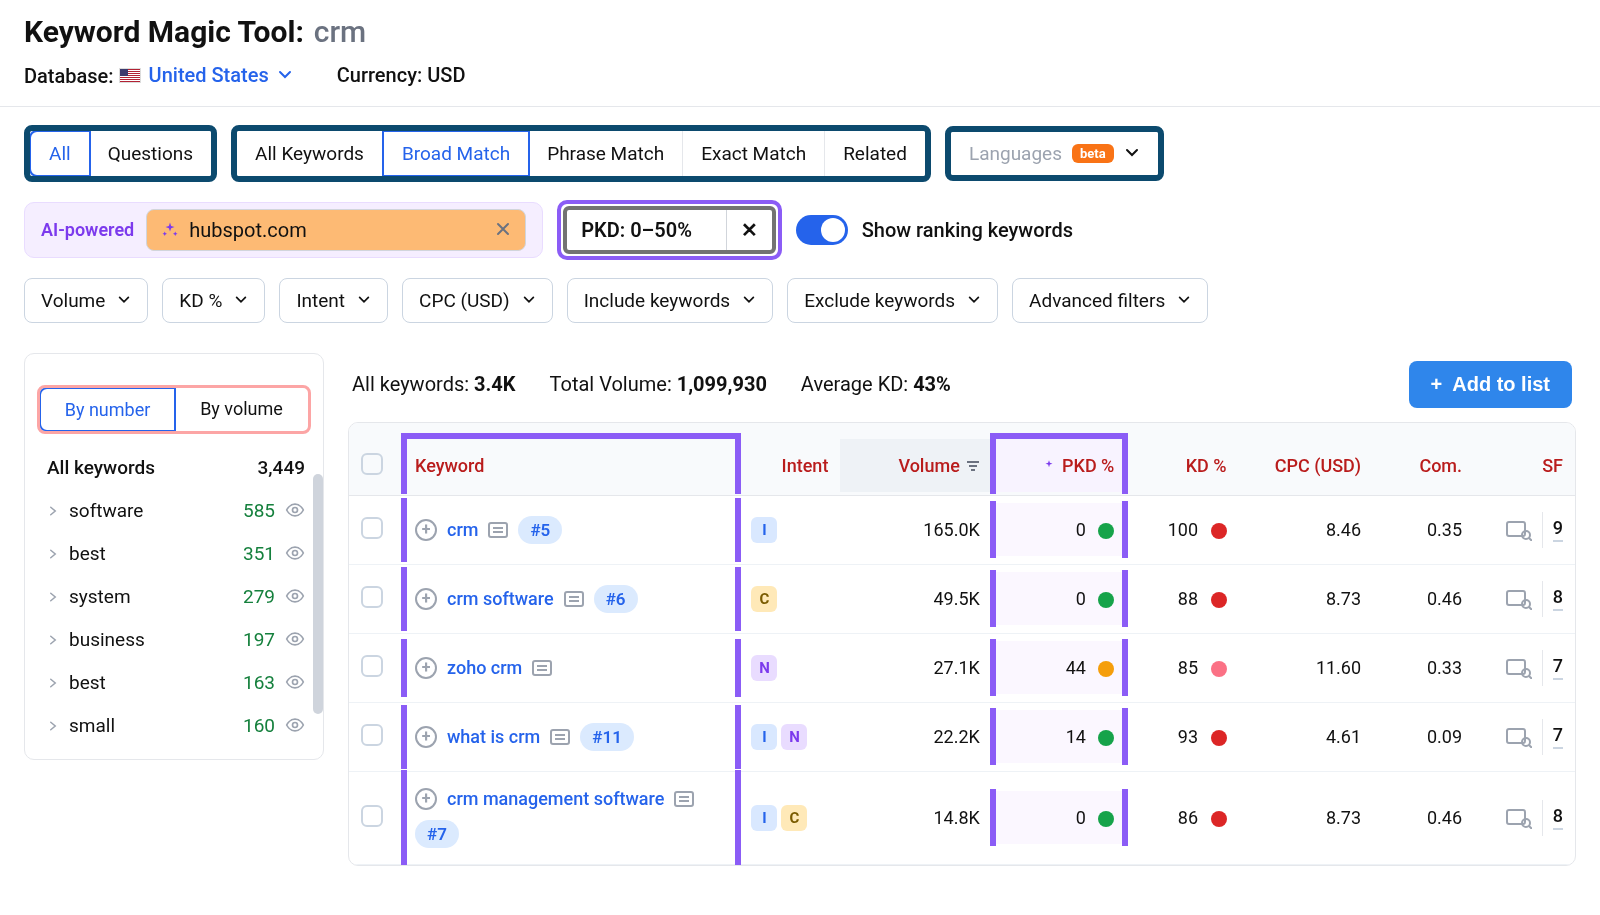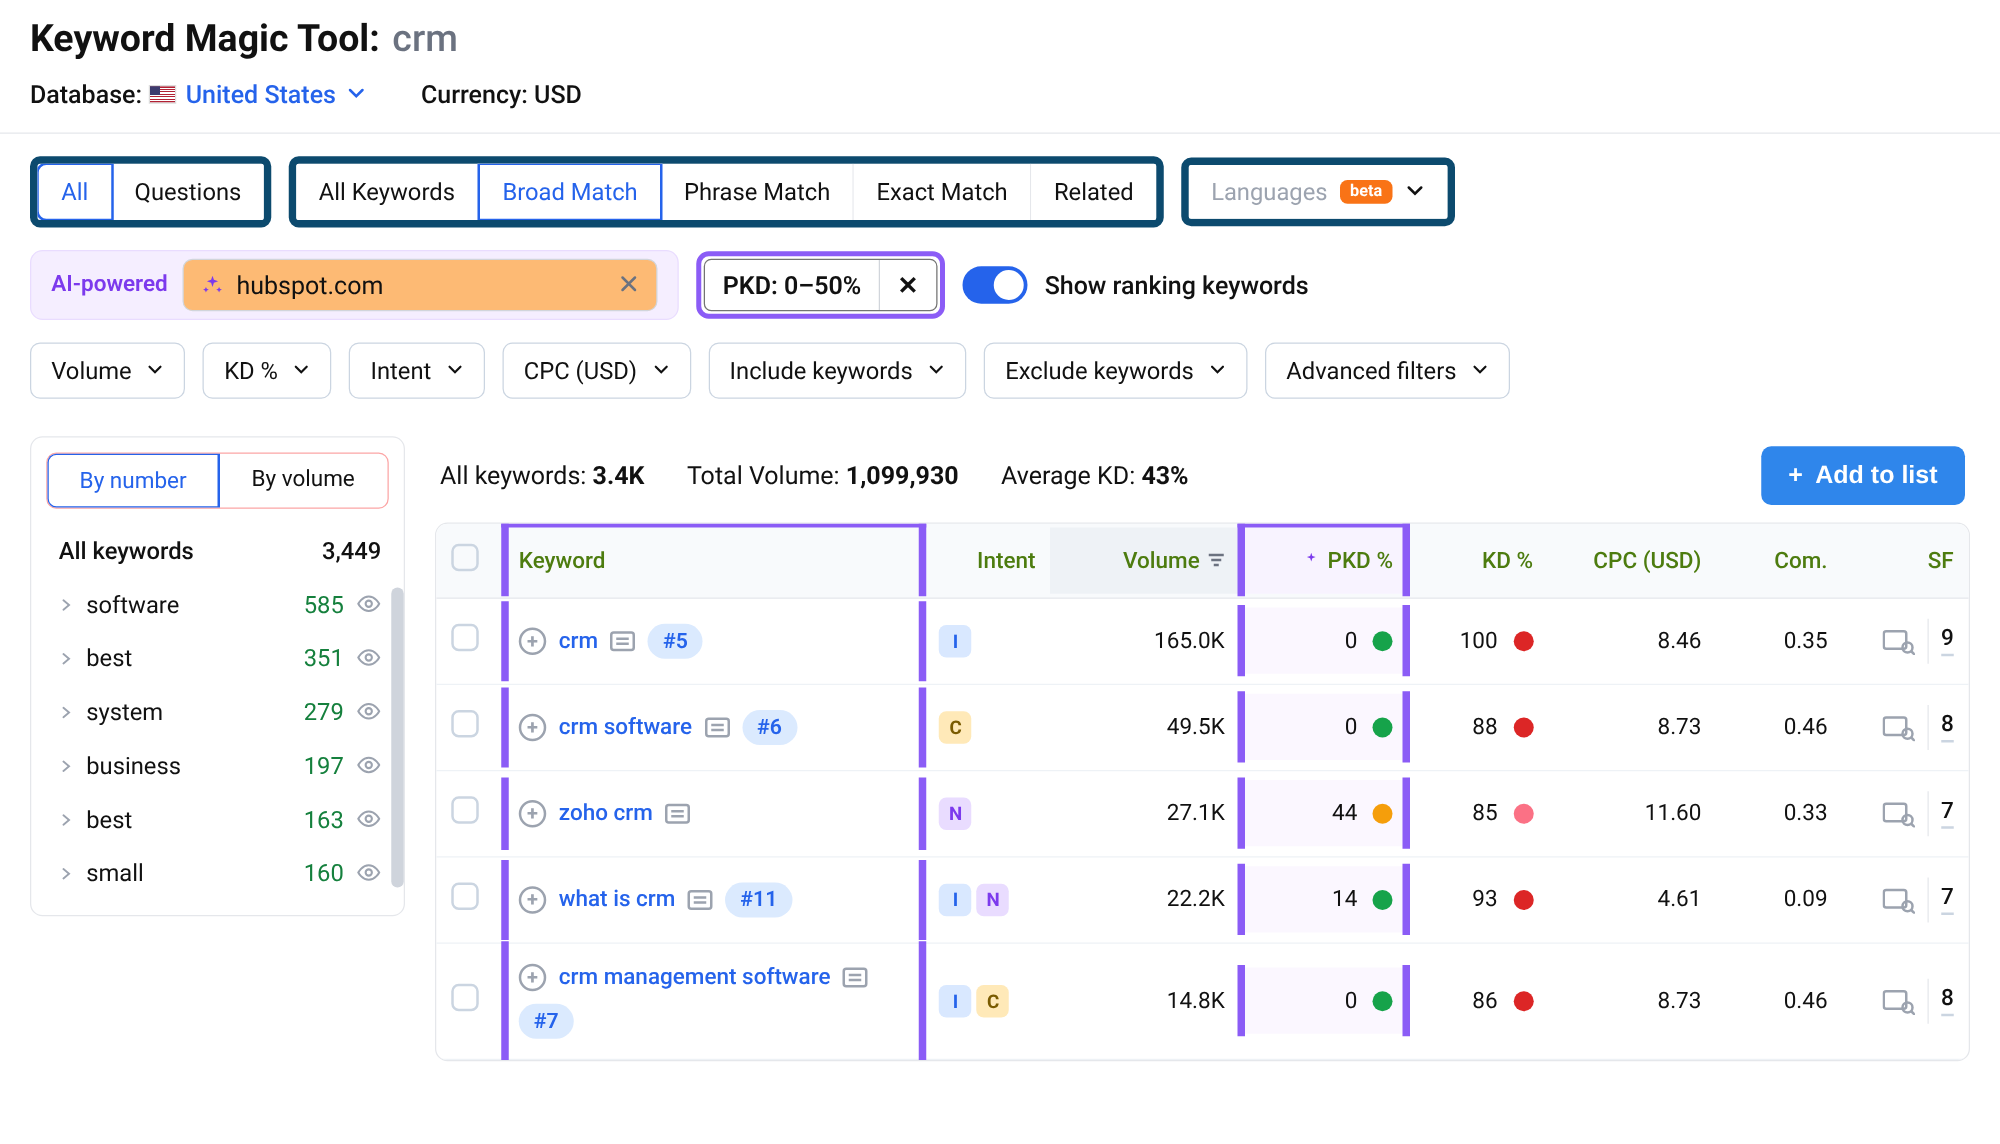--- a/index.html
+++ b/index.html
@@ -31,36 +31,36 @@
   .seg.lang { gap: 10px; }
   .seg.lang .chev { color: #111; }
 
   
   .ai-chip { display: inline-flex; align-items: center; background: #f5eeff; border: 1px solid #e9dcff; border-radius: 10px; padding: 6px 16px 6px 16px; gap: 12px; }
   .ai-label { color: #7c3aed; font-weight: 600; font-size: 18px; }
   .ai-input { display: flex; align-items: center; gap: 10px; background: #fdba74; border: 1px solid #d1d5db; border-radius: 8px; padding: 8px 14px; min-width: 380px; font-size: 20px; color: #111; }
   .ai-input .sparkle { color: #7c3aed; }
   .ai-input .close { margin-left: auto; color: #6b7280; cursor: pointer; }
   .pkd-chip-wrap { display: inline-flex; border: 4px solid #8b5cf6; border-radius: 10px; padding: 2px; }
-  .pkd-chip { display: inline-flex; align-items: flex-end; gap: 0; background: #fff; border: 1px solid #737373; border-radius: 6px; overflow: hidden; }
+  .pkd-chip { display: inline-flex; align-items: flex-end; gap: 20px; background: #fff; border: 4px solid #737373; border-radius: 6px; overflow: hidden; }
   .pkd-chip .pkd-text { padding: 8px 14px; font-size: 20px; font-weight: 600; }
   .pkd-chip .pkd-close { border-left: 1px solid #d1d5db; padding: 8px 14px; cursor: pointer; font-size: 20px; font-weight: 700; }
   .toggle { width: 52px; height: 30px; background: #2563eb; border-radius: 999px; position: relative; cursor: pointer; }
   .toggle::after { content: ""; position: absolute; top: 3px; right: 3px; width: 24px; height: 24px; background: #fff; border-radius: 50%; }
   .toggle-label { font-size: 20px; font-weight: 500; }
 
   
   .dd { display: inline-flex; align-items: center; gap: 12px; background: #fff; border: 1px solid #cbd5e1; border-radius: 8px; padding: 10px 16px; font-size: 19px; cursor: pointer; }
 
   
   .content { display: flex; gap: 24px; padding: 12px 24px; align-items: flex-start; }
 
   
   .sidebar { width: 300px; border: 1px solid #e5e7eb; border-radius: 10px; padding: 12px; position: relative; }
-  .side-tabs { display: flex; border: 1px solid #fca5a5; border-radius: 8px; overflow: hidden; margin-bottom: 12px; }
+  .side-tabs { display: flex; border: 3px solid #fca5a5; border-radius: 8px; overflow: hidden; margin-bottom: 12px; margin-top: 19px; }
   .side-tab { flex: 1; text-align: center; padding: 10px 8px; font-size: 18px; cursor: pointer; }
   .side-tab.active { border: 2px solid #2563eb; color: #2563eb; border-radius: 8px 0 0 8px; margin: -1px; }
   .side-row { display: flex; align-items: center; justify-content: space-between; padding: 10px 6px 10px 10px; font-size: 19px; color: #111; cursor: pointer; }
   .side-row .left { display: flex; align-items: center; gap: 10px; }
   .side-row.head { font-weight: 500; color: #111; }
   .side-row .count { display: flex; align-items: center; gap: 10px; color: #15803d; }
   .eye { color: #9ca3af; }
   .sidechevron { color: #9ca3af; }
   .side-scroll { position: absolute; right: 0; top: 120px; width: 10px; height: 240px; background: #cfd4dc; border-radius: 8px; }
 
@@ -68,21 +68,21 @@
   .main { flex: 1; min-width: 0; }
   .summary-row { display: flex; align-items: center; gap: 34px; font-size: 20px; margin: 8px 4px 14px; }
   .summary-row b { font-weight: 700; }
   .addlist { margin-left: auto; background: #2f86eb; color: #fff; border: none; border-radius: 8px; padding: 12px 22px; font-size: 20px; font-weight: 600; display: inline-flex; align-items: center; gap: 10px; cursor: pointer; }
 
   
   .tbl { width: 100%; border: 1px solid #e5e7eb; border-radius: 10px; overflow: hidden; }
   .thead, .trow { display: grid; grid-template-columns: 54px 3.0fr 0.9fr 1.35fr 1.2fr 1.0fr 1.2fr 0.9fr 0.9fr; align-items: center; }
   .thead { background: #f8fafc; border-bottom: 1px solid #e5e7eb; }
   .th, .td { padding: 16px 12px; font-size: 18px; }
-  .th { color: #4d7c0f; font-weight: 500; }
+  .th { color: #b91c1c; font-weight: 500; margin-top: 14px; }
   .th.right, .td.right { text-align: right; }
   .th.volume { background: #eef2f6; display: flex; align-items: center; justify-content: flex-end; gap: 6px; }
   .th.pkd { background: #f8f3ff; display: flex; align-items: center; justify-content: flex-end; gap: 6px; }
   .th.kw, .td.kw { position: relative; }
   .colhi-left { position: absolute; top: -2px; bottom: -2px; left: -2px; width: 6px; background: #8b5cf6; }
   .colhi-right { position: absolute; top: -2px; bottom: -2px; right: -2px; width: 6px; background: #8b5cf6; }
   .th.kw .colhi-left, .th.kw .colhi-right { top: -6px; }
   .th.pkdh .colhi-left, .th.pkdh .colhi-right { top: -6px; }
   .th.kw, .th.pkdh { position: relative; }
   .td.pkdcell { position: relative; background: #fbf7ff; }

